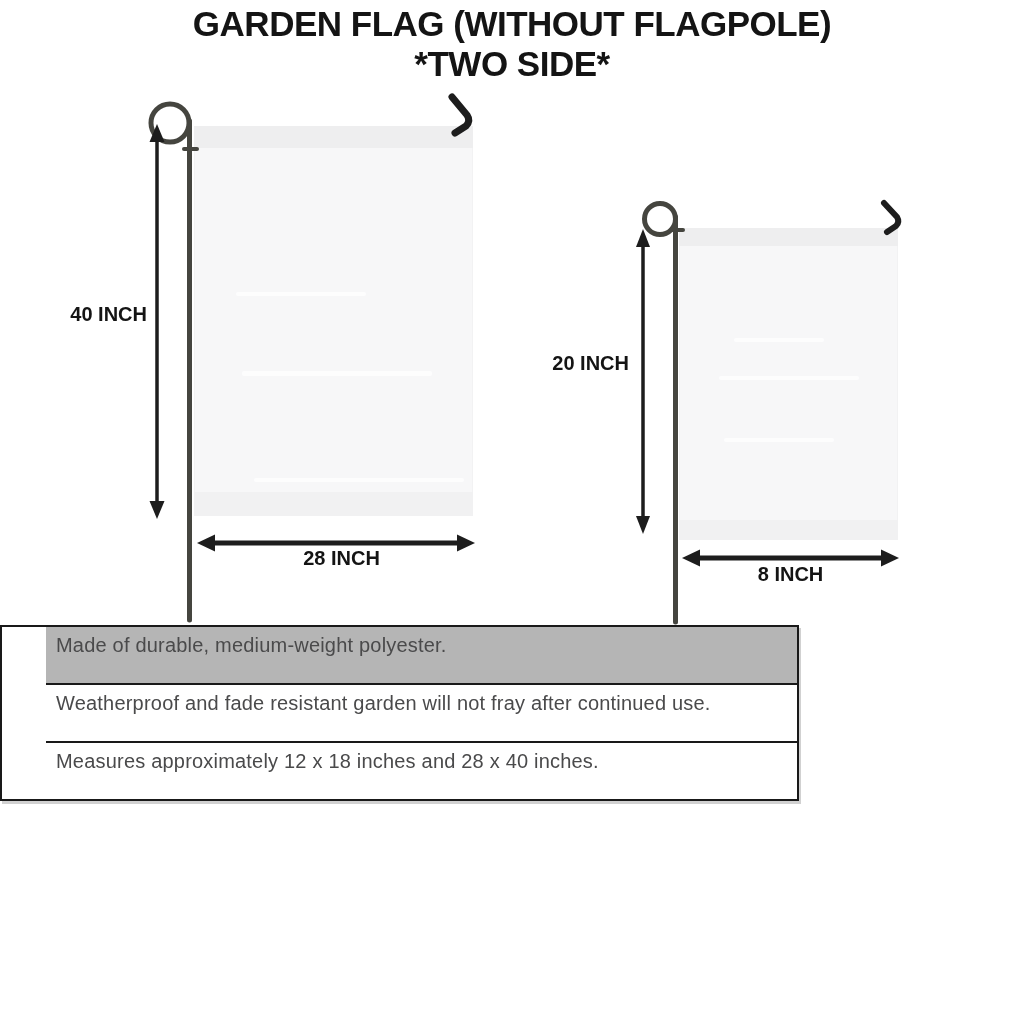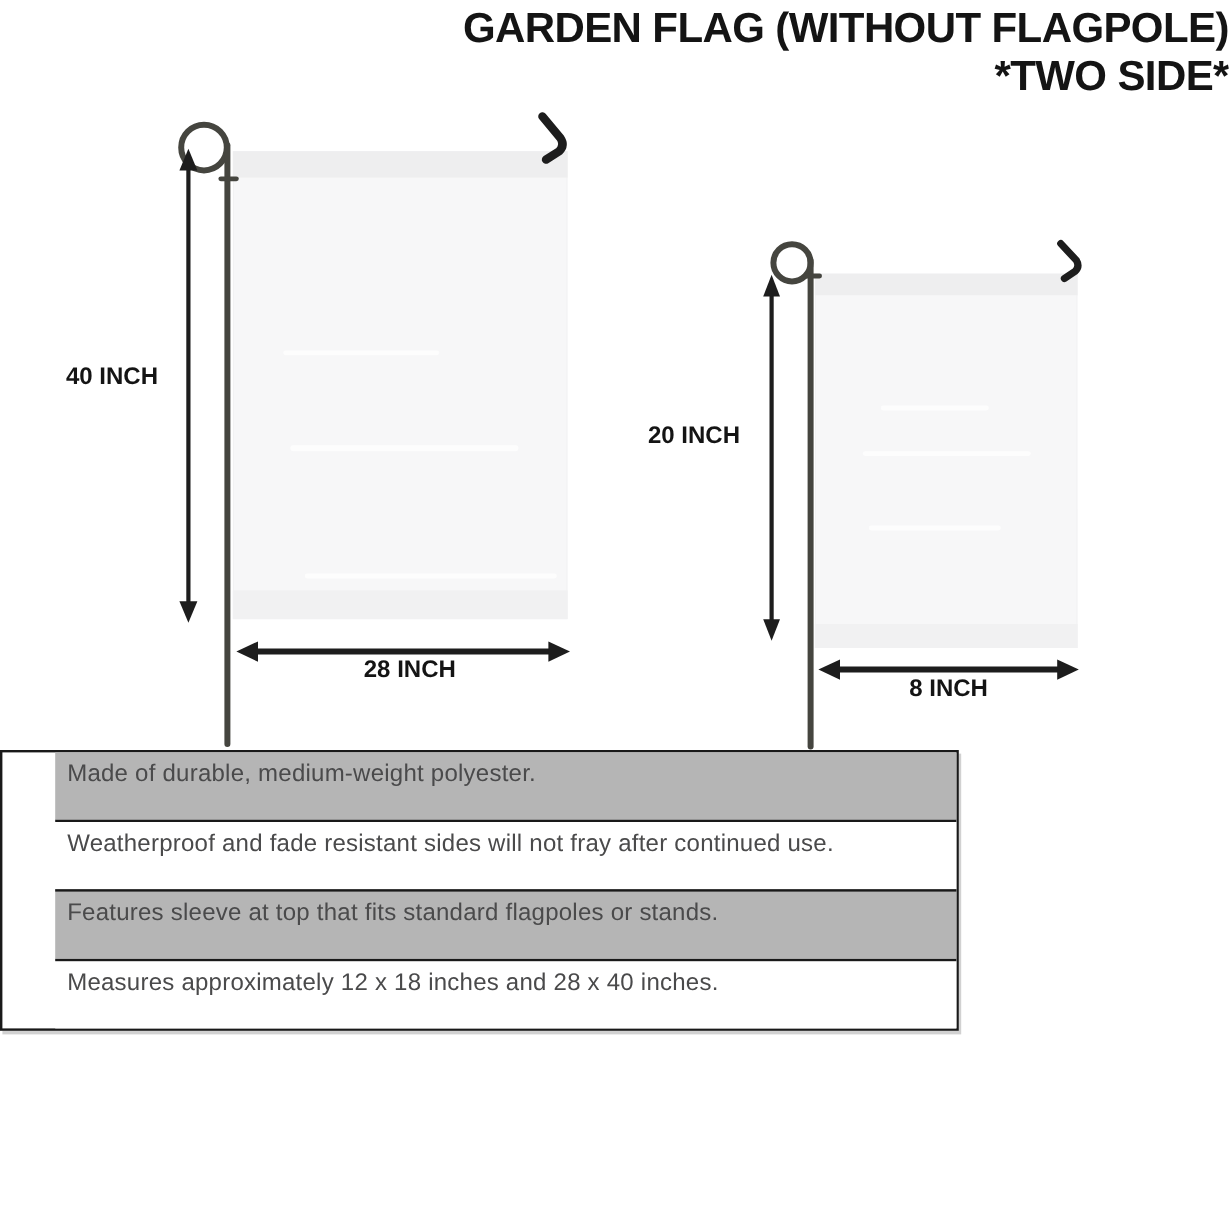--- a/index.html
+++ b/index.html
@@ -17,40 +17,40 @@
   .canvas{
     position:relative;
     width:1024px;height:1024px;
     background:#ffffff;
     overflow:hidden;
     font-family:"Liberation Sans", sans-serif;
   }
   
   .title{
     position:absolute;left:0;top:4px;width:1024px;
-    text-align:right;color:var(--ink);
+    text-align:center;color:var(--ink);
     font-weight:bold;font-size:35px;line-height:40px;letter-spacing:-0.5px;
   }
   
   .flag{
     position:absolute;
     background:var(--flag);
     box-shadow:inset 0 0 0 1px rgba(0,0,0,0.02);
   }
   .flag-large{left:194px;top:126px;width:279px;height:390px;}
   .flag-small{left:679px;top:228px;width:219px;height:312px;}
   .sleeve{position:absolute;left:0;top:0;width:100%;background:var(--flag-band);}
   .hem{position:absolute;left:0;bottom:0;width:100%;background:#f1f1f2;}
   .streak{position:absolute;background:rgba(255,255,255,0.75);border-radius:2px;}
   
   .dim{
     position:absolute;color:var(--ink);
     font-weight:bold;font-size:20px;line-height:24px;white-space:nowrap;
   }
-  .dim.right{text-align:left;}
+  .dim.right{text-align:right;}
   .dim.center{text-align:center;}
   
   .art{position:absolute;left:0;top:0;pointer-events:none;}
   
   .feature-table{
     position:absolute;left:0;top:625px;width:795px;
     border:2px solid var(--table-border);
     box-shadow:2px 3px 0 rgba(0,0,0,0.18);
     background:var(--row-white);
   }
@@ -135,18 +135,17 @@
     </g>
   </svg>
 
   <div class="dim right" style="left:55px;top:302px;width:92px">40 INCH</div>
   <div class="dim center" style="left:203px;top:546px;width:277px">28 INCH</div>
   <div class="dim right" style="left:540px;top:351px;width:89px">20 INCH</div>
   <div class="dim center" style="left:682px;top:562px;width:217px">8 INCH</div>
 
   <div class="feature-table">
     <div class="t-row gray">Made of durable, medium-weight polyester.</div>
-    <div class="t-row white">Weatherproof and fade resistant sides will not fray after continued use.</div>
-    <div class="t-row gray">Features sleeve at top that fits standard flagpoles or stands.</div>
+    <div class="t-row white">Weatherproof and fade resistant garden will not fray after continued use.</div>
     <div class="t-row white">Measures approximately 12 x 18 inches and 28 x 40 inches.</div>
   </div>
 
 </div>
 
 </body></html>

